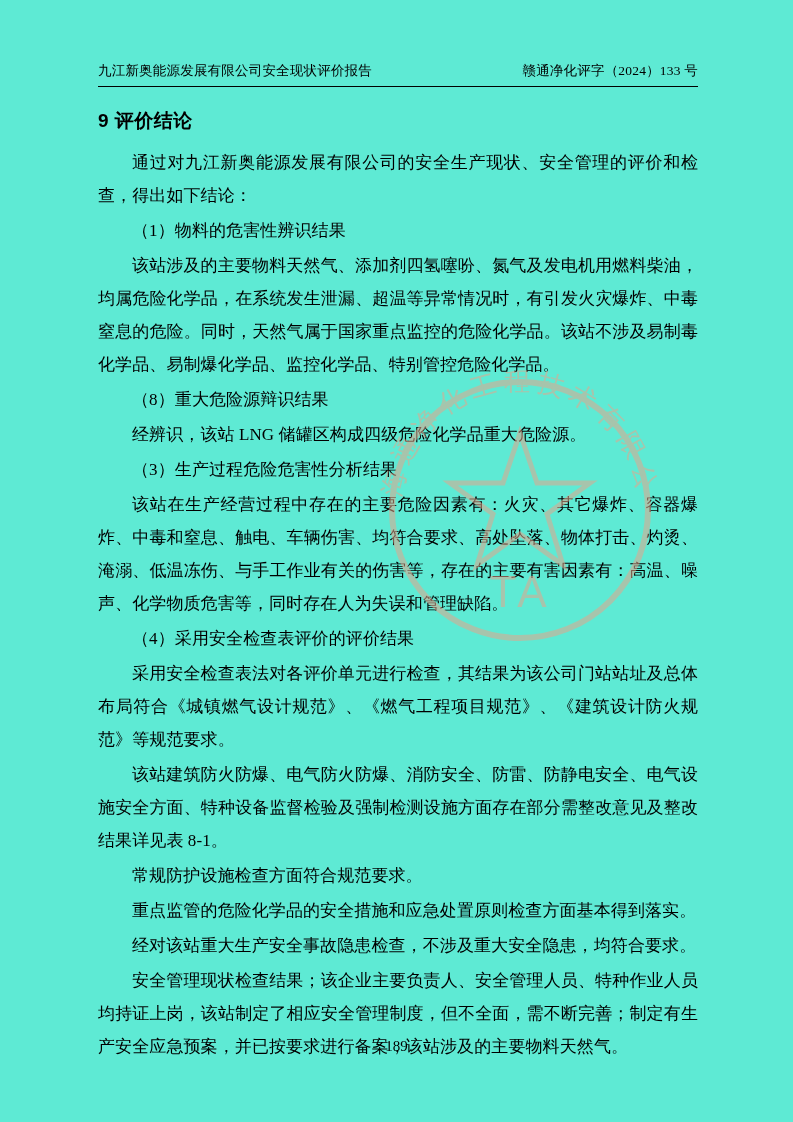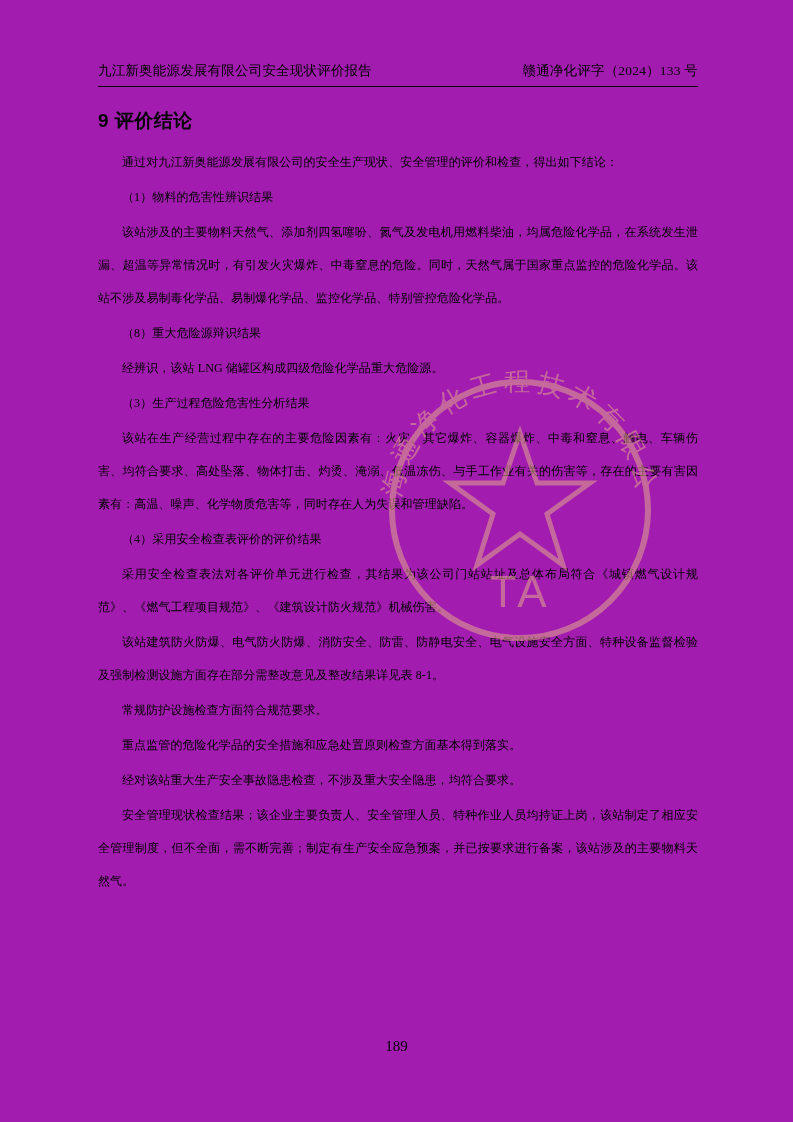--- a/index.html
+++ b/index.html
@@ -4,21 +4,21 @@
 <style>
   html, body {
     margin: 0;
     padding: 0;
     background: #d8d8d8;
   }
   .page {
     position: relative;
     width: 793px;
     height: 1122px;
-    background: #a21caf;
+    background: #5eead4;
     margin: 0 auto;
     overflow: hidden;
     font-family: "Liberation Serif", "DejaVu Serif", serif;
     color: #000000;
   }
 
   
   .header {
     position: absolute;
     left: 98px;
@@ -48,21 +48,21 @@
   }
   h1.section-title {
     font-family: "Liberation Sans", "DejaVu Sans", sans-serif;
     font-size: 19px;
     font-weight: bold;
     margin: 8px 0 12px 0;
     letter-spacing: 0.5px;
   }
   p.para {
     margin: 0 0 2px 0;
-    font-size: 12px;
+    font-size: 17px;
     line-height: 33px;
     text-indent: 2em;
     text-align: justify;
     text-justify: inter-ideograph;
     letter-spacing: 0.1px;
   }
   p.para.tight {
     text-align: left;
   }
 
@@ -103,21 +103,21 @@
     <h1 class="section-title">9 评价结论</h1>
 
     <p class="para">通过对九江新奥能源发展有限公司的安全生产现状、安全管理的评价和检查，得出如下结论：</p>
     <p class="para tight">（1）物料的危害性辨识结果</p>
     <p class="para">该站涉及的主要物料天然气、添加剂四氢噻吩、氮气及发电机用燃料柴油，均属危险化学品，在系统发生泄漏、超温等异常情况时，有引发火灾爆炸、中毒窒息的危险。同时，天然气属于国家重点监控的危险化学品。该站不涉及易制毒化学品、易制爆化学品、监控化学品、特别管控危险化学品。</p>
     <p class="para tight">（8）重大危险源辩识结果</p>
     <p class="para tight">经辨识，该站 LNG 储罐区构成四级危险化学品重大危险源。</p>
     <p class="para tight">（3）生产过程危险危害性分析结果</p>
     <p class="para">该站在生产经营过程中存在的主要危险因素有：火灾、其它爆炸、容器爆炸、中毒和窒息、触电、车辆伤害、均符合要求、高处坠落、物体打击、灼烫、淹溺、低温冻伤、与手工作业有关的伤害等，存在的主要有害因素有：高温、噪声、化学物质危害等，同时存在人为失误和管理缺陷。</p>
     <p class="para tight">（4）采用安全检查表评价的评价结果</p>
-    <p class="para">采用安全检查表法对各评价单元进行检查，其结果为该公司门站站址及总体布局符合《城镇燃气设计规范》、《燃气工程项目规范》、《建筑设计防火规范》机械伤害。</p>
+    <p class="para">采用安全检查表法对各评价单元进行检查，其结果为该公司门站站址及总体布局符合《城镇燃气设计规范》、《燃气工程项目规范》、《建筑设计防火规范》等规范要求。</p>
     <p class="para">该站建筑防火防爆、电气防火防爆、消防安全、防雷、防静电安全、电气设施安全方面、特种设备监督检验及强制检测设施方面存在部分需整改意见及整改结果详见表 8-1。</p>
     <p class="para tight">常规防护设施检查方面符合规范要求。</p>
     <p class="para">重点监管的危险化学品的安全措施和应急处置原则检查方面基本得到落实。</p>
     <p class="para tight">经对该站重大生产安全事故隐患检查，不涉及重大安全隐患，均符合要求。</p>
     <p class="para">安全管理现状检查结果；该企业主要负责人、安全管理人员、特种作业人员均持证上岗，该站制定了相应安全管理制度，但不全面，需不断完善；制定有生产安全应急预案，并已按要求进行备案，该站涉及的主要物料天然气。</p>
   </div>
 
   <div class="stamp">
     <svg width="330" height="330" viewBox="0 0 330 330" xmlns="http://www.w3.org/2000/svg">
       <defs>

